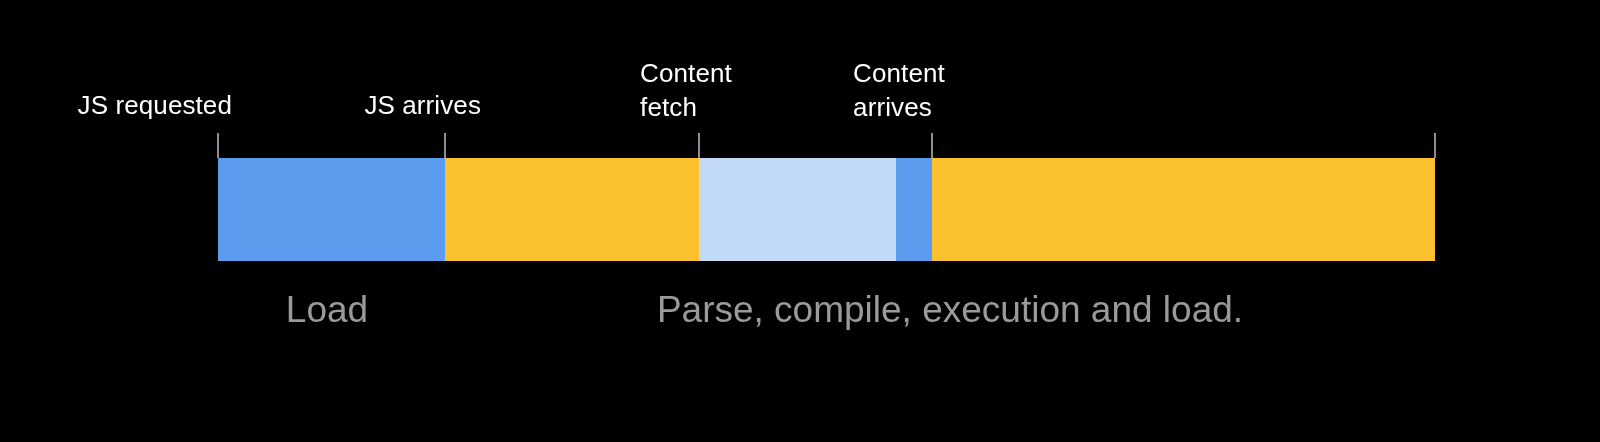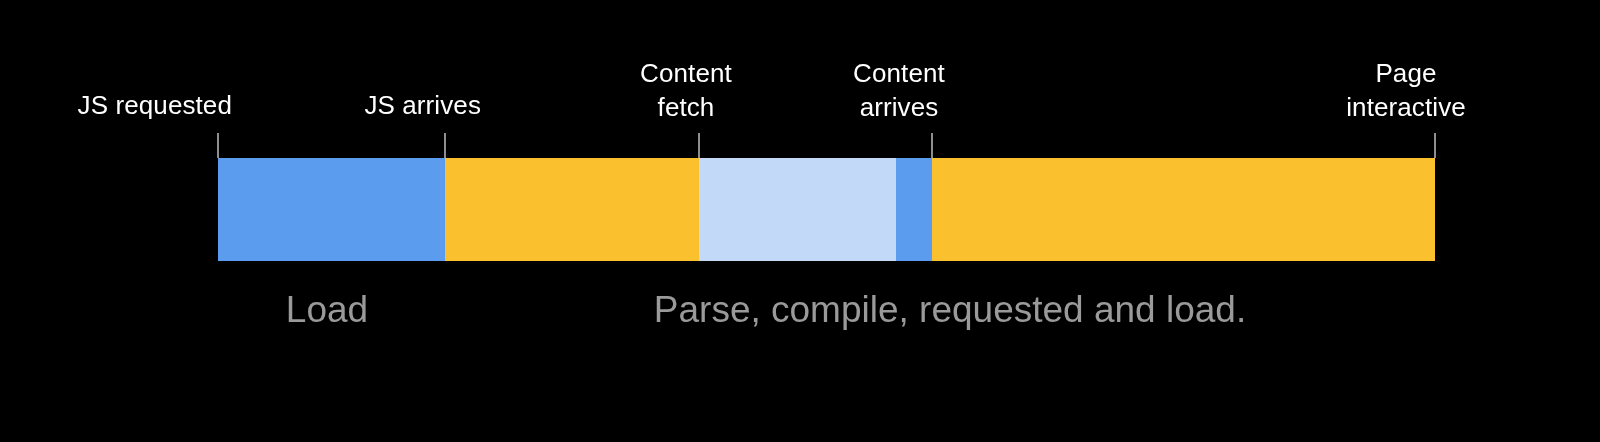--- a/index.html
+++ b/index.html
@@ -48,21 +48,20 @@
     background: #8e8e8e;
   }
 
   
   .callout {
     position: absolute;
     color: #ffffff;
     font-size: 26px;
     line-height: 34px;
     white-space: pre-line;
-    text-align: center;
     transform: translateX(-50%);
     letter-spacing: 0.1px;
   }
   .callout.one-line { top: 88px; }
   .callout.two-line { top: 56px; }
   .callout.align-right { transform: translateX(-100%); text-align: right; }
 
   
   .phase-caption {
     position: absolute;
@@ -83,34 +82,32 @@
   <div class="callout one-line align-right" style="left:232px;">JS requested</div>
 
   <div class="callout one-line align-right" style="left:481px;">JS arrives</div>
 
   <div class="callout two-line" style="left:686px;">Content
 fetch</div>
 
   <div class="callout two-line" style="left:899px;">Content
 arrives</div>
 
-  <div class="callout two-line" style="left:1406px;">Page
-interactive</div>
 
   <div class="tick" style="left:217px;"></div>
   <div class="tick" style="left:444px;"></div>
   <div class="tick" style="left:698px;"></div>
   <div class="tick" style="left:931px;"></div>
   <div class="tick" style="left:1434px;"></div>
 
   <div id="timeline-bar">
     <div class="bar-segment" style="width:227px;background:#5c9cef;"></div>
     <div class="bar-segment" style="width:254px;background:#fbc02d;"></div>
     <div class="bar-segment" style="width:197px;background:#c3d9f8;"></div>
     <div class="bar-segment" style="width:36px;background:#5c9cef;"></div>
     <div class="bar-segment" style="width:503px;background:#fbc02d;"></div>
   </div>
 
   <div class="phase-caption" style="left:327px;">Load</div>
 
-  <div class="phase-caption" style="left:950px;">Parse, compile, requested and load.</div>
+  <div class="phase-caption" style="left:950px;">Parse, compile, execution and load.</div>
 
 </div>
 
 </body></html>

